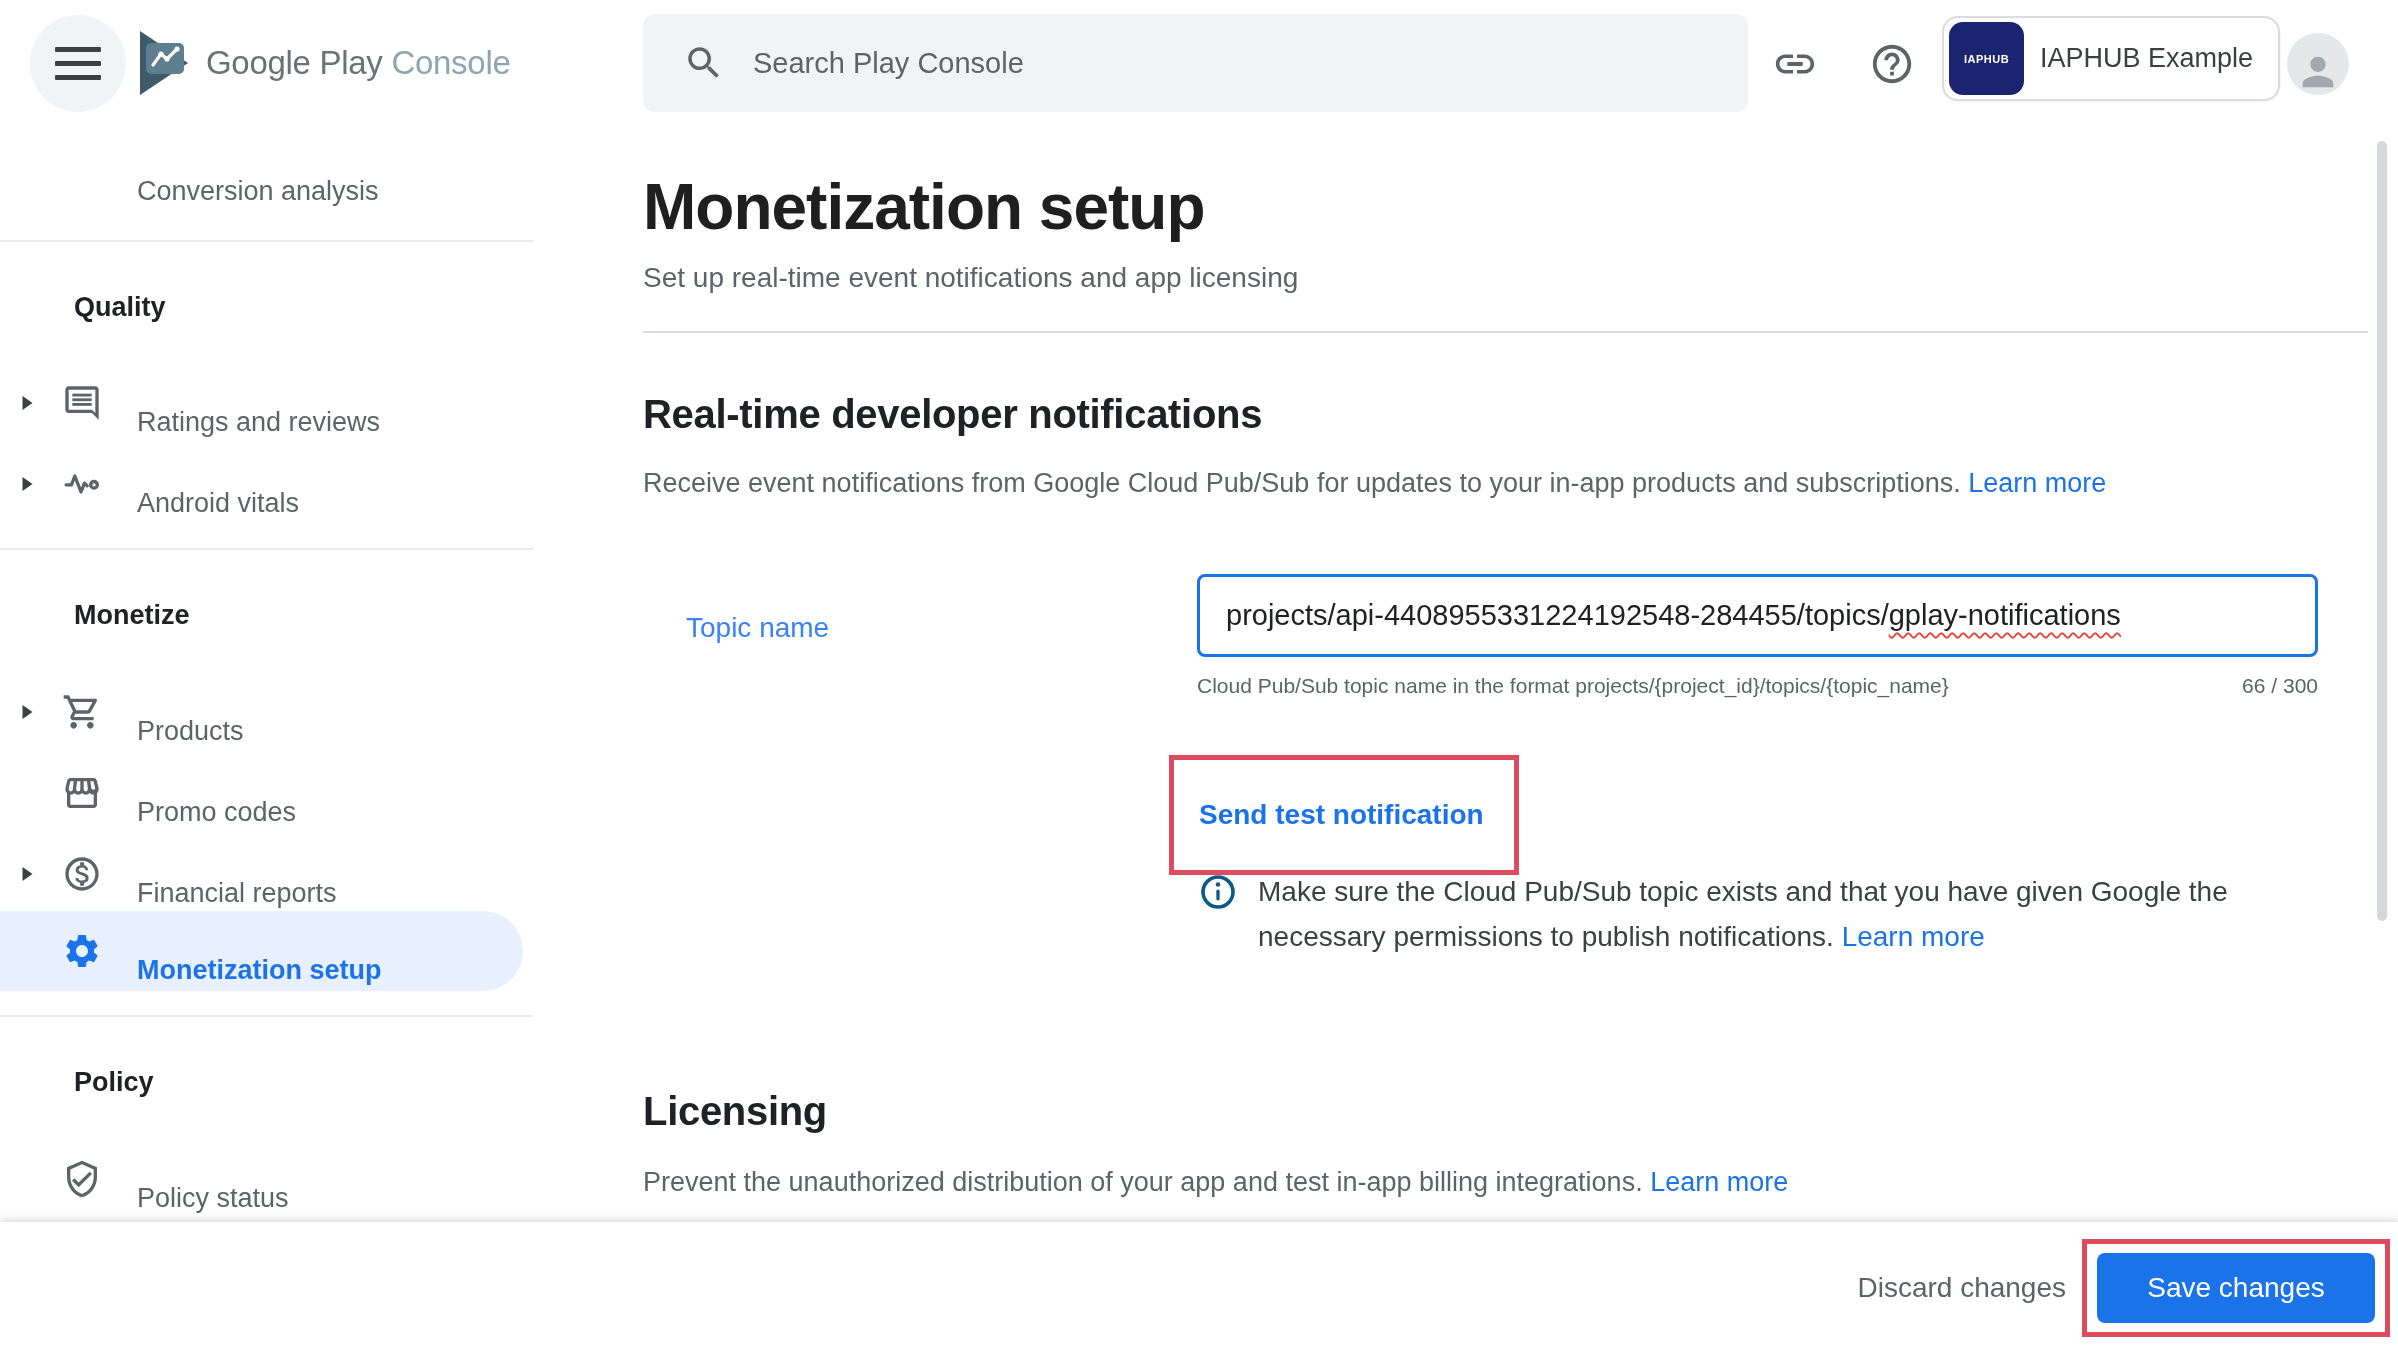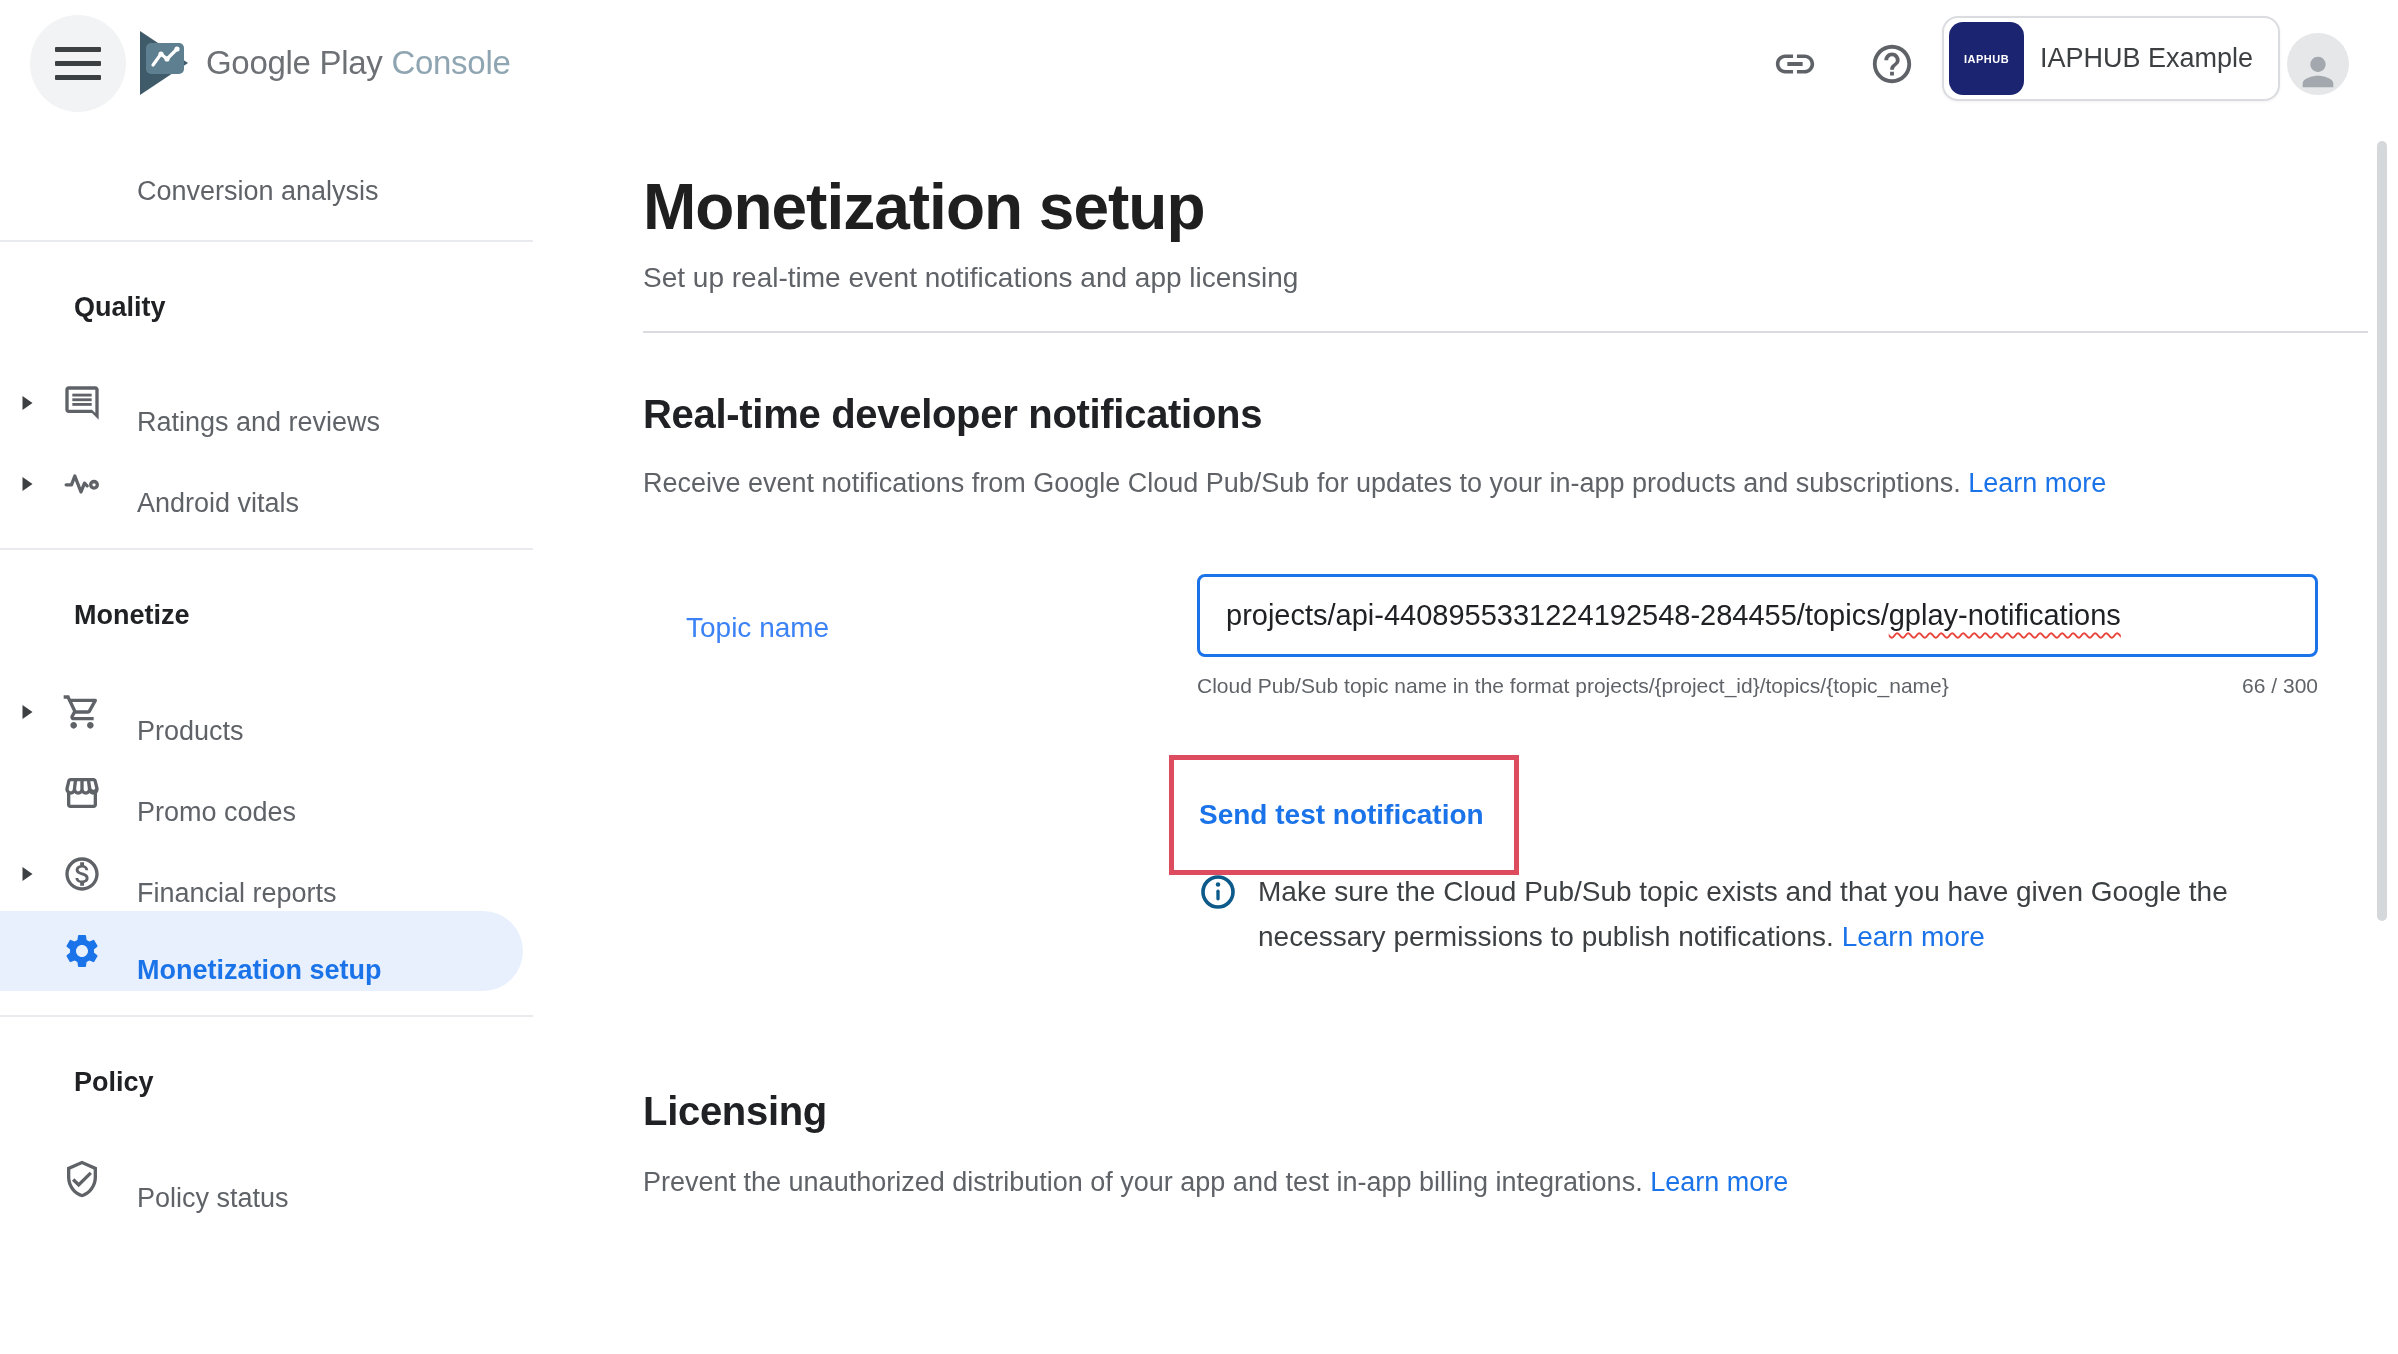--- a/index.html
+++ b/index.html
@@ -99,20 +99,26 @@
       <polyline points="17,36 25,25 31,30 41,20" fill="none" stroke="#ffffff" stroke-width="3.2" stroke-linecap="round" stroke-linejoin="round"></polyline>
       <circle cx="25" cy="25" r="2.6" fill="#fff"></circle>
         <circle cx="31" cy="30" r="2.6" fill="#fff"></circle>
         <circle cx="41" cy="20" r="2.6" fill="#fff"></circle>
     </svg>
     <span class="logo-text">
       <span class="logo-t1">Google Play</span><span class="logo-t2">Console</span>
     </span>
   </div>
 
+  <div class="abs searchbar">
+    <svg width="42" height="42" viewBox="0 0 24 24">
+      <path fill="#5f6368" d="M15.5 14h-.79l-.28-.27C15.41 12.59 16 11.11 16 9.5 16 5.91 13.09 3 9.5 3S3 5.91 3 9.5 5.91 16 9.5 16c1.61 0 3.09-.59 4.23-1.57l.27.28v.79l5 4.99L20.49 19l-4.99-5zm-6 0C7.01 14 5 11.99 5 9.5S7.01 5 9.5 5 14 7.01 14 9.5 11.99 14 9.5 14z"></path>
+    </svg>
+    <input type="text" readonly="" placeholder="Search Play Console" style="">
+  </div>
 
   <svg class="abs hdr-ic" style="left:1772px" width="46" height="46" viewBox="0 0 24 24">
     <path fill="#5f6368" d="M3.9 12c0-1.71 1.39-3.1 3.1-3.1h4V7H7c-2.76 0-5 2.24-5 5s2.24 5 5 5h4v-1.9H7c-1.71 0-3.1-1.39-3.1-3.1zM8 13h8v-2H8v2zm9-6h-4v1.9h4c1.71 0 3.1 1.39 3.1 3.1s-1.39 3.1-3.1 3.1h-4V17h4c2.76 0 5-2.24 5-5s-2.24-5-5-5z"></path>
   </svg>
 
   <svg class="abs hdr-ic" style="left:1869px" width="46" height="46" viewBox="0 0 24 24">
     <path fill="#5f6368" d="M11 18h2v-2h-2v2zm1-16C6.48 2 2 6.48 2 12s4.48 10 10 10 10-4.48 10-10S17.52 2 12 2zm0 18c-4.41 0-8-3.59-8-8s3.59-8 8-8 8 3.59 8 8-3.59 8-8 8zm0-14c-2.21 0-4 1.79-4 4h2c0-1.1.9-2 2-2s2 .9 2 2c0 2-3 1.75-3 5h2c0-2.25 3-2.5 3-5 0-2.21-1.79-4-4-4z"></path>
   </svg>
 
   <div class="abs account-chip">
@@ -253,14 +259,20 @@
 
     <h2 class="abs h2" style="top:1089px">Licensing</h2>
     <div class="abs section-desc" style="top:1167px">
       <span>Prevent the unauthorized distribution of your app and test in-app billing integrations.</span>
       <a class="learn-more">Learn more</a>
     </div>
   </main>
 
   <div class="abs scroll-thumb"></div>
 
+  <footer>
+    <span class="discard">Discard changes</span>
+    <div class="annot annot-save">
+      <button class="save-btn">Save changes</button>
+    </div>
+  </footer>
 
 </div>
 
 </body></html>

